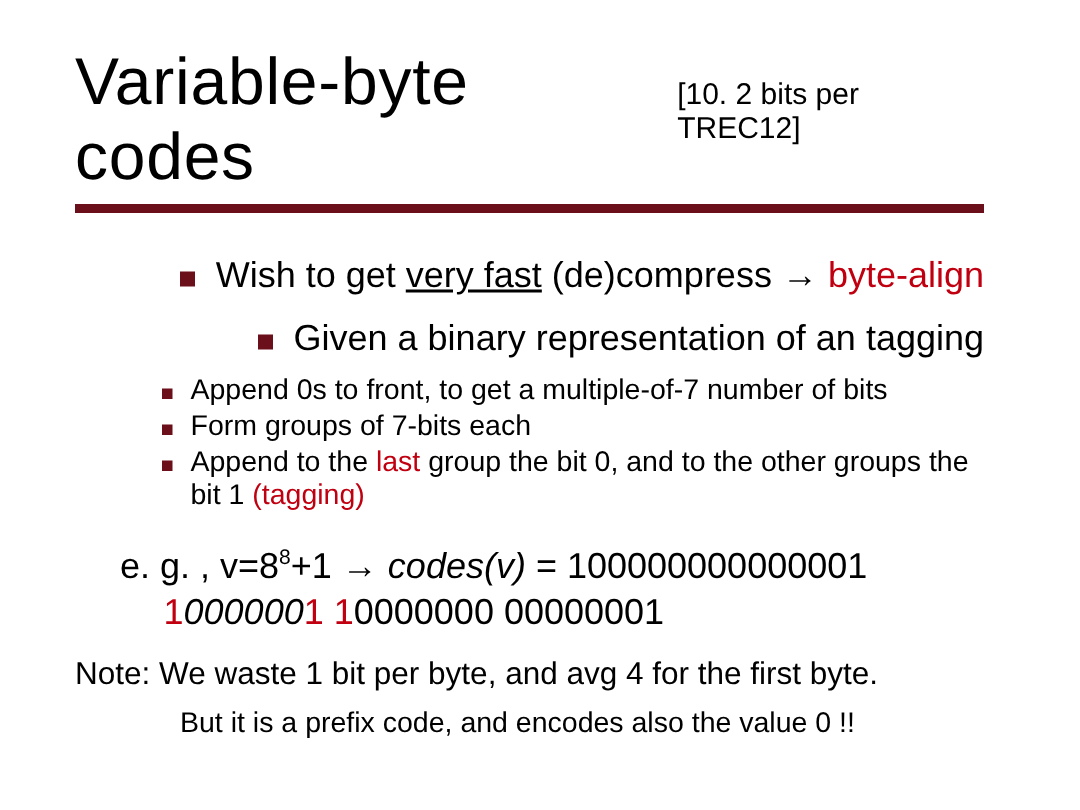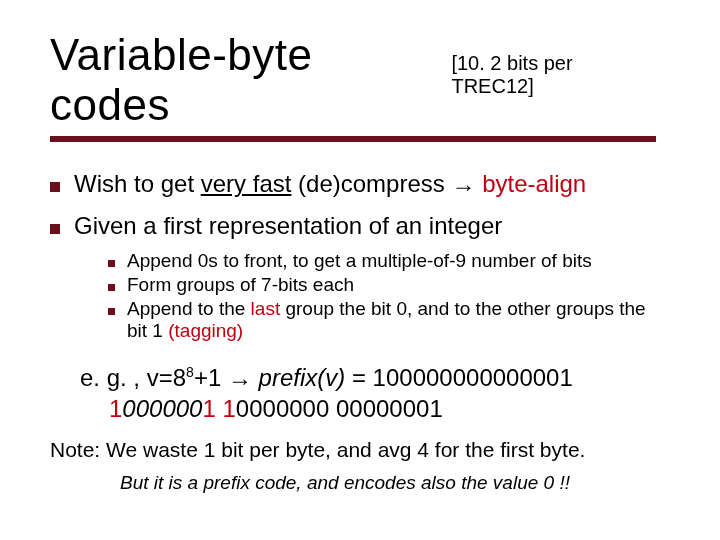--- a/index.html
+++ b/index.html
@@ -34,20 +34,21 @@
   .rule {
     height: 6px;
     background: #6b0f1a;
     margin-bottom: 28px;
   }
   .lvl1 {
     font-size: 24px;
     margin: 14px 0 10px 0;
     display: flex;
     align-items: baseline;
+    justify-content: flex-end;
   }
   .lvl1 .bullet {
     display: inline-block;
     width: 10px;
     height: 10px;
     background: #6b0f1a;
     margin-right: 14px;
     margin-top: 10px;
     flex: none;
   }
@@ -81,21 +82,20 @@
   .example sup { font-size: 14px; vertical-align: super; }
   .example .indent2 { margin-left: 29px; display: inline-block; }
   .note {
     font-size: 21px;
     margin: 6px 0 6px 0;
   }
   .note-label { }
   .note2 {
     font-size: 19px;
     margin: 10px 0 0 70px;
-    font-style: italic;
   }
 </style>
 </head>
 <body>
 
 <div class="slide">
 
   <div class="title-row">
     <div class="title">Variable-byte codes</div>
     <div class="title-annot">[10. 2 bits per TREC12]</div>
@@ -104,42 +104,42 @@
 
   <div class="lvl1">
     <span class="bullet"></span>
     <span>
       <span>Wish to get </span><span class="underline">very fast</span><span> (de)compress </span><span class="arrow">→</span><span class="red"> byte-align</span>
     </span>
   </div>
 
   <div class="lvl1">
     <span class="bullet"></span>
-    <span>Given a first representation of an integer</span>
+    <span>Given a binary representation of an tagging</span>
   </div>
 
   <div class="lvl2-wrap">
     <div class="lvl2">
       <span class="bullet"></span>
-      <span>Append 0s to front, to get a multiple-of-9 number of bits</span>
+      <span>Append 0s to front, to get a multiple-of-7 number of bits</span>
     </div>
     <div class="lvl2">
       <span class="bullet"></span>
       <span>Form groups of 7-bits each</span>
     </div>
     <div class="lvl2">
       <span class="bullet"></span>
       <span>
         <span>Append to the </span><span class="red">last</span><span> group the bit 0, and to the other groups the bit 1 </span><span class="red">(tagging)</span>
       </span>
     </div>
   </div>
 
   <div class="example">
-    <span>e. g. , v=8</span><sup>8</sup><span>+1 </span><span class="arrow">→</span><span class="ital"> prefix(v)</span><span> =  100000000000001</span>
+    <span>e. g. , v=8</span><sup>8</sup><span>+1 </span><span class="arrow">→</span><span class="ital"> codes(v)</span><span> =  100000000000001</span>
     <br>
     <span class="indent2">
       <span class="red">1</span><span class="ital">000000</span><span class="red">1</span><span>  </span><span class="red">1</span><span>0000000</span><span>  </span><span>00000001</span>
     </span>
   </div>
 
   <div class="note">
     <span class="note-label">Note:</span><span> We waste 1 bit per byte, and avg 4 for the first byte.</span>
   </div>
 

